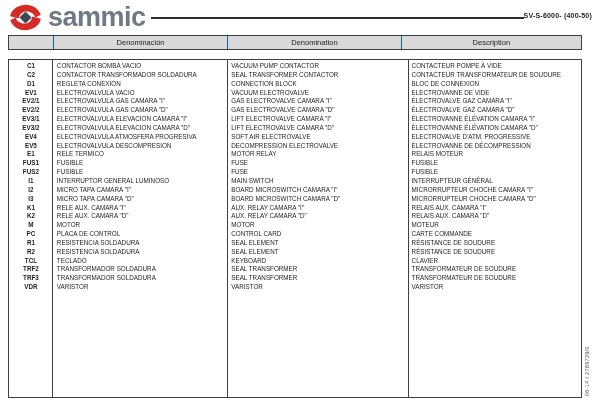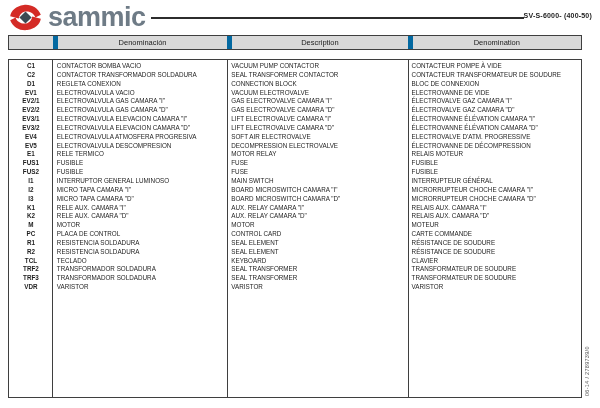--- a/index.html
+++ b/index.html
@@ -20,21 +20,21 @@
     position:absolute; right:8px; top:12px; font-size:7px; font-weight:bold; color:#1d1d1d;
     letter-spacing:0.2px;
   }
   
   .thead {
     position:absolute; left:8px; top:35px; width:574px; height:15px;
     display:flex; box-sizing:border-box;
     background:#d9d9d9; border:1px solid #3f3f3f;
   }
   .thead .hcell {
-    box-sizing:border-box; border-left:5px solid #0369a1;
+    box-sizing:border-box; border-left:1px solid #0369a1;
     display:flex; align-items:center; justify-content:center;
     font-size:7.5px; color:#1d1d1d;
   }
   .thead .hcell:first-child { border-left:none; }
   
   .tbody-box {
     position:absolute; left:8px; top:59px; width:574px; height:339px;
     box-sizing:border-box; border:1px solid #3f3f3f; background:#fff;
   }
   .col-divider { position:absolute; top:0; bottom:0; width:1px; background:#3f3f3f; }
@@ -65,22 +65,22 @@
       <rect x="15.2" y="10.2" width="9.6" height="9.6" transform="rotate(45 20 15)" fill="#3c4952"></rect>
     </svg>
     <span class="logo-word">sammic</span>
   </div>
   <div class="header-rule"></div>
   <div class="model-number">SV-S-6000- (400-50)</div>
 
   <div class="thead">
     <div class="hcell" style="width:44px"></div>
     <div class="hcell" style="width:175px">Denominación</div>
+    <div class="hcell" style="width:174px">Denomination</div>
     <div class="hcell" style="width:181px">Description</div>
-    <div class="hcell" style="width:174px">Denomination</div>
   </div>
 
   <div class="tbody-box">
     <div class="col-divider" style="left:43px"></div>
     <div class="col-divider" style="left:218px"></div>
     <div class="col-divider" style="left:399px"></div>
     <div class="tbody" id="tbody">
         <div class="trow">
           <div class="tcell c-code" style="width: 44px;">C1</div>
           <div class="tcell c-text" style="width: 175px;">CONTACTOR BOMBA VACIO</div>

